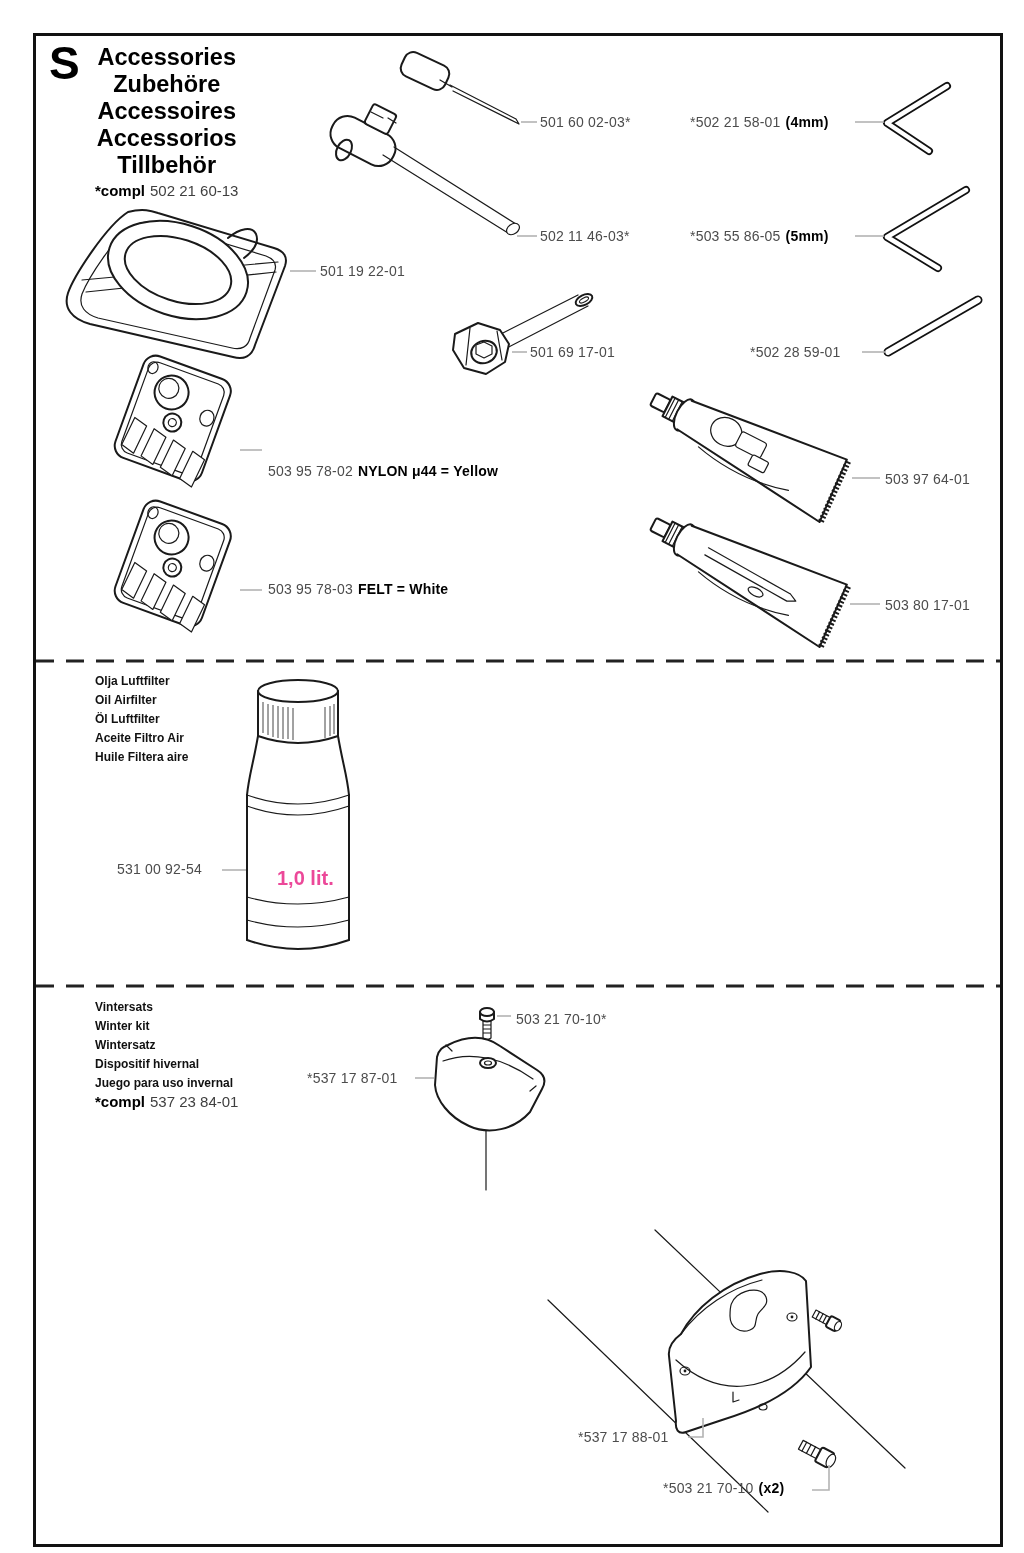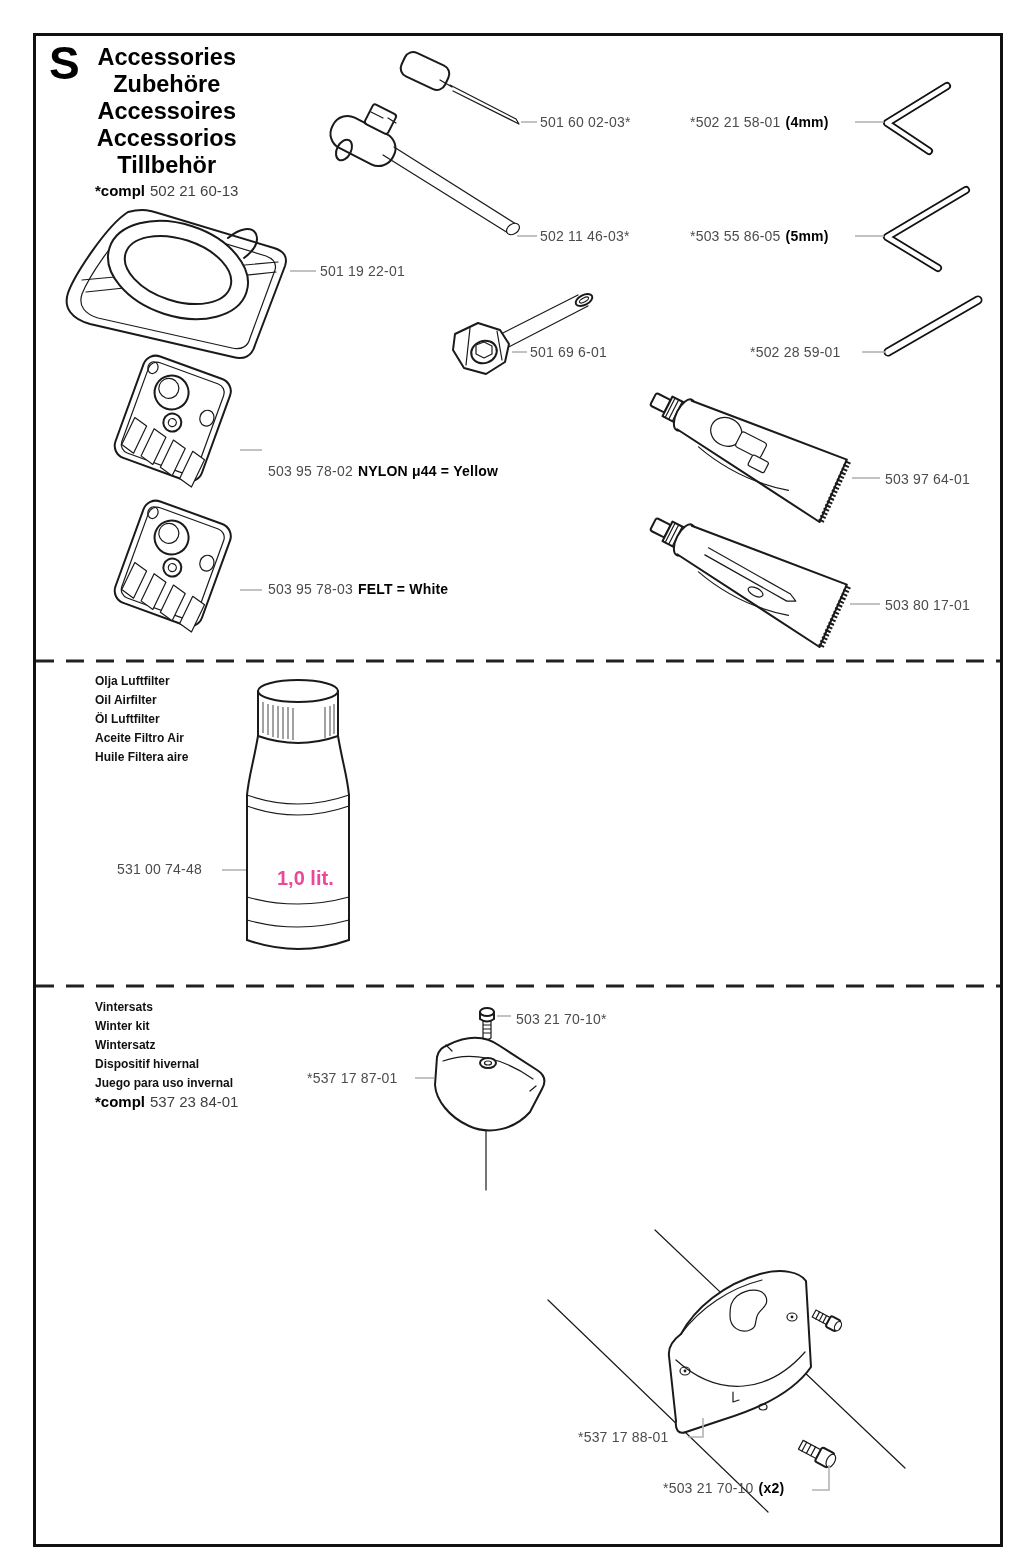--- a/index.html
+++ b/index.html
@@ -220,35 +220,35 @@
     <div class="compl">
       <span class="b">*compl</span><span class="gap">502 21 60-13</span>
     </div>
   </div>
 
   <div class="lbl" style="left:540px;top:112px"><span>501 60 02-03*</span></div>
   <div class="lbl" style="left:690px;top:112px"><span>*502 21 58-01</span><span class="b gap">(4mm)</span></div>
   <div class="lbl" style="left:540px;top:226px"><span>502 11 46-03*</span></div>
   <div class="lbl" style="left:690px;top:226px"><span>*503 55 86-05</span><span class="b gap">(5mm)</span></div>
   <div class="lbl" style="left:320px;top:261px"><span>501 19 22-01</span></div>
-  <div class="lbl" style="left:530px;top:342px"><span>501 69 6-01</span></div>
+  <div class="lbl" style="left:530px;top:342px"><span>501 69 17-01</span></div>
   <div class="lbl" style="left:750px;top:342px"><span>*502 28 59-01</span></div>
   <div class="lbl" style="left:268px;top:461px"><span>503 95 78-02</span><span class="b gap">NYLON μ44 = Yellow</span></div>
   <div class="lbl" style="left:885px;top:469px"><span>503 97 64-01</span></div>
   <div class="lbl" style="left:268px;top:579px"><span>503 95 78-03</span><span class="b gap">FELT = White</span></div>
   <div class="lbl" style="left:885px;top:595px"><span>503 80 17-01</span></div>
 
   <div class="txtblock" style="left:95px;top:672px">
     <div class="bl">Olja Luftfilter</div>
     <div class="bl">Oil Airfilter</div>
     <div class="bl">Öl Luftfilter</div>
     <div class="bl">Aceite Filtro Air</div>
     <div class="bl">Huile Filtera aire</div>
   </div>
-  <div class="lbl" style="left:117px;top:859px"><span>531 00 74-48</span></div>
+  <div class="lbl" style="left:117px;top:859px"><span>531 00 92-54</span></div>
   <div class="vol" style="left:277px;top:867px">1,0 lit.</div>
 
   <div class="txtblock" style="left:95px;top:998px">
     <div class="bl">Vintersats</div>
     <div class="bl">Winter kit</div>
     <div class="bl">Wintersatz</div>
     <div class="bl">Dispositif hivernal</div>
     <div class="bl">Juego para uso invernal</div>
     <div class="compl" style="margin-top:0">
       <span class="b">*compl</span><span class="gap">537 23 84-01</span>

